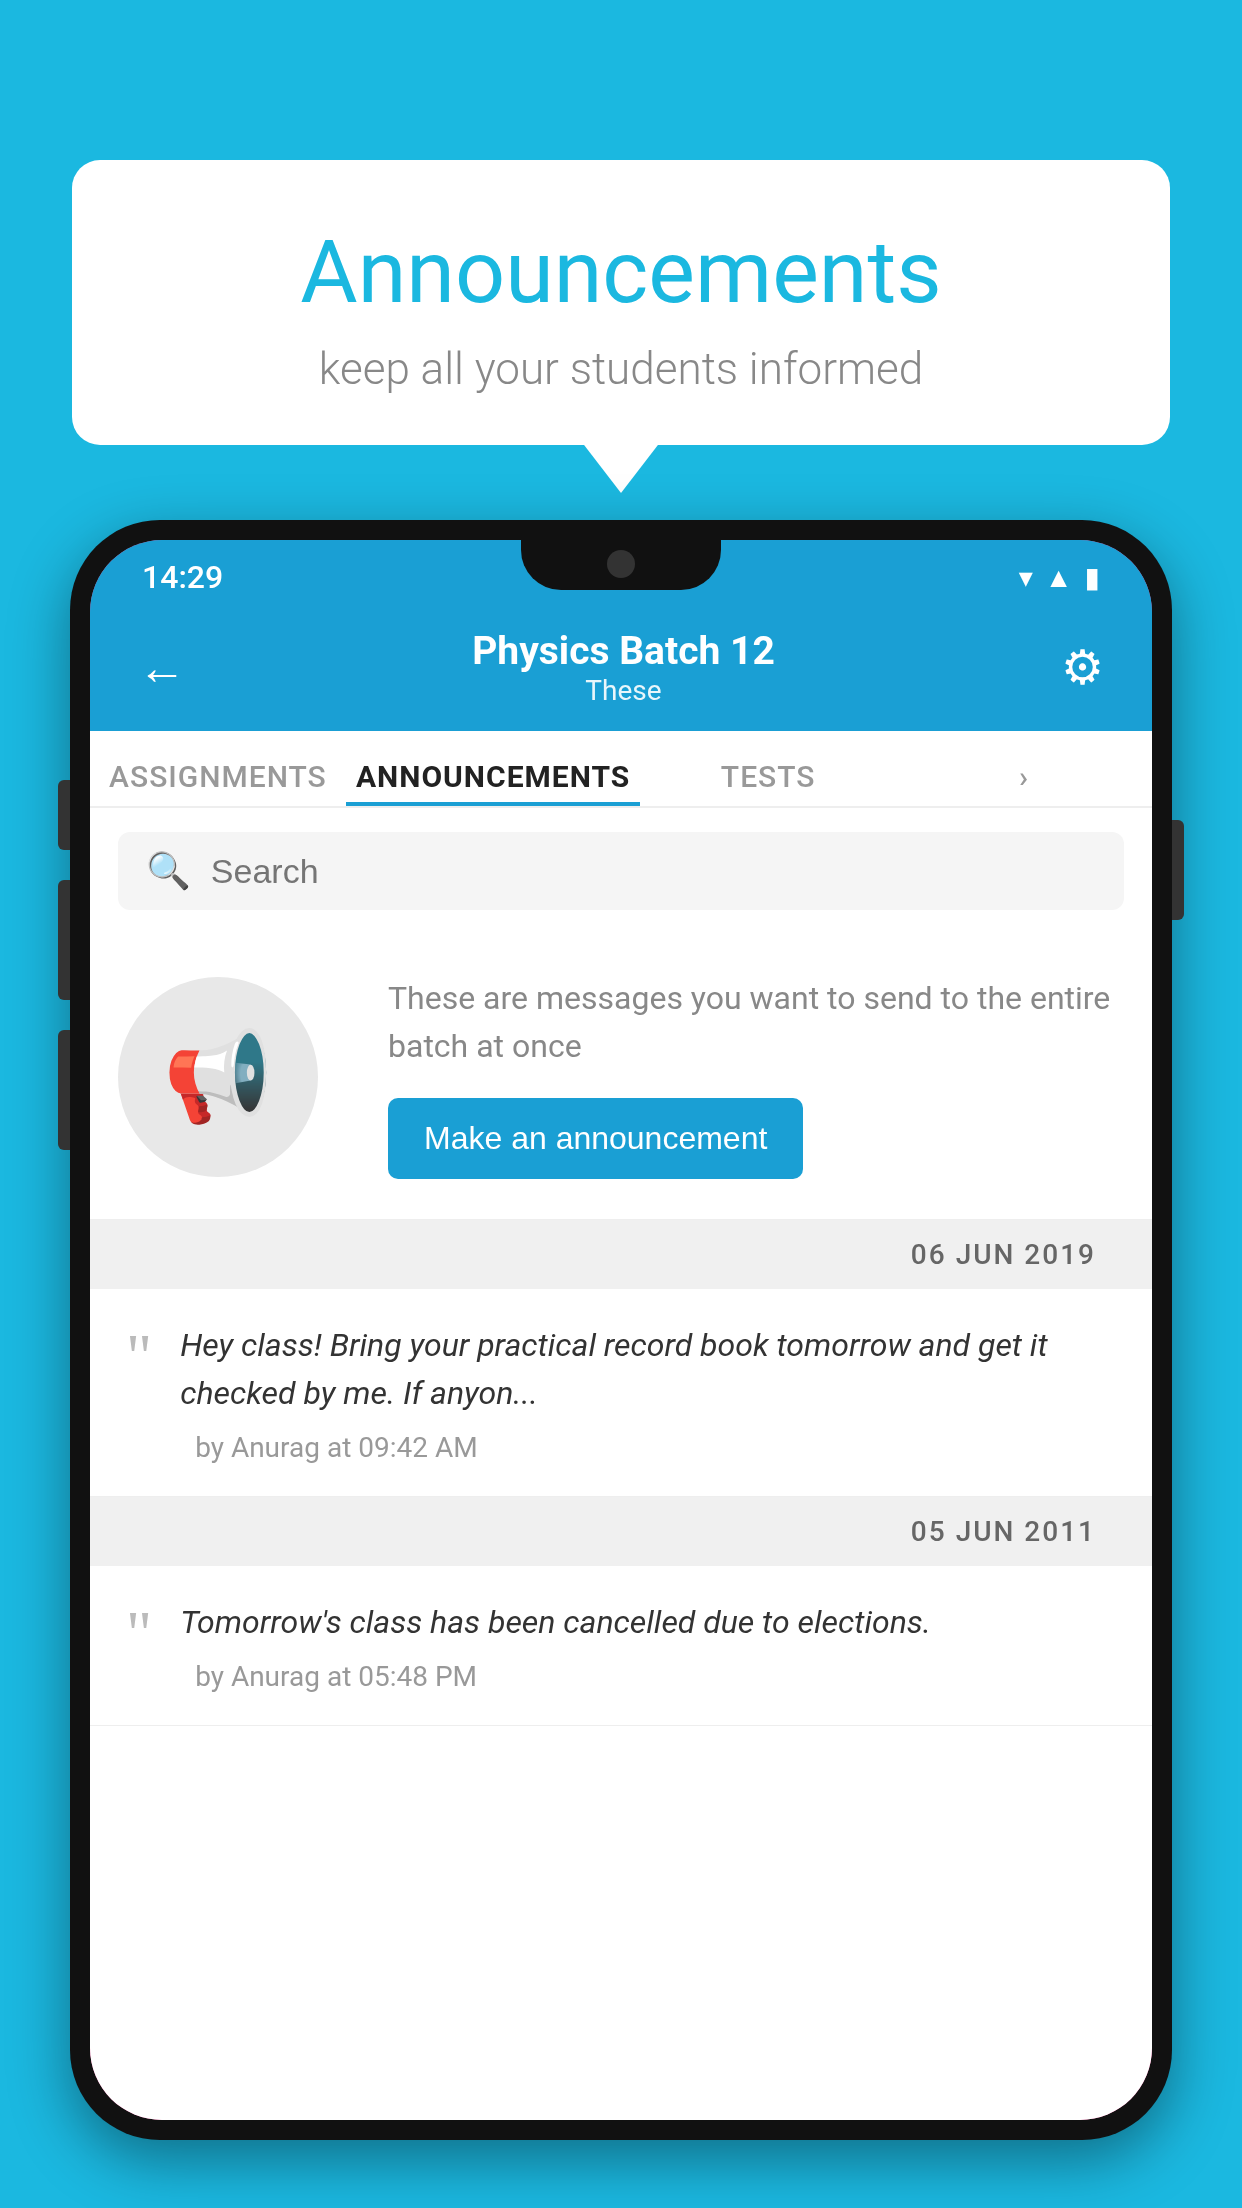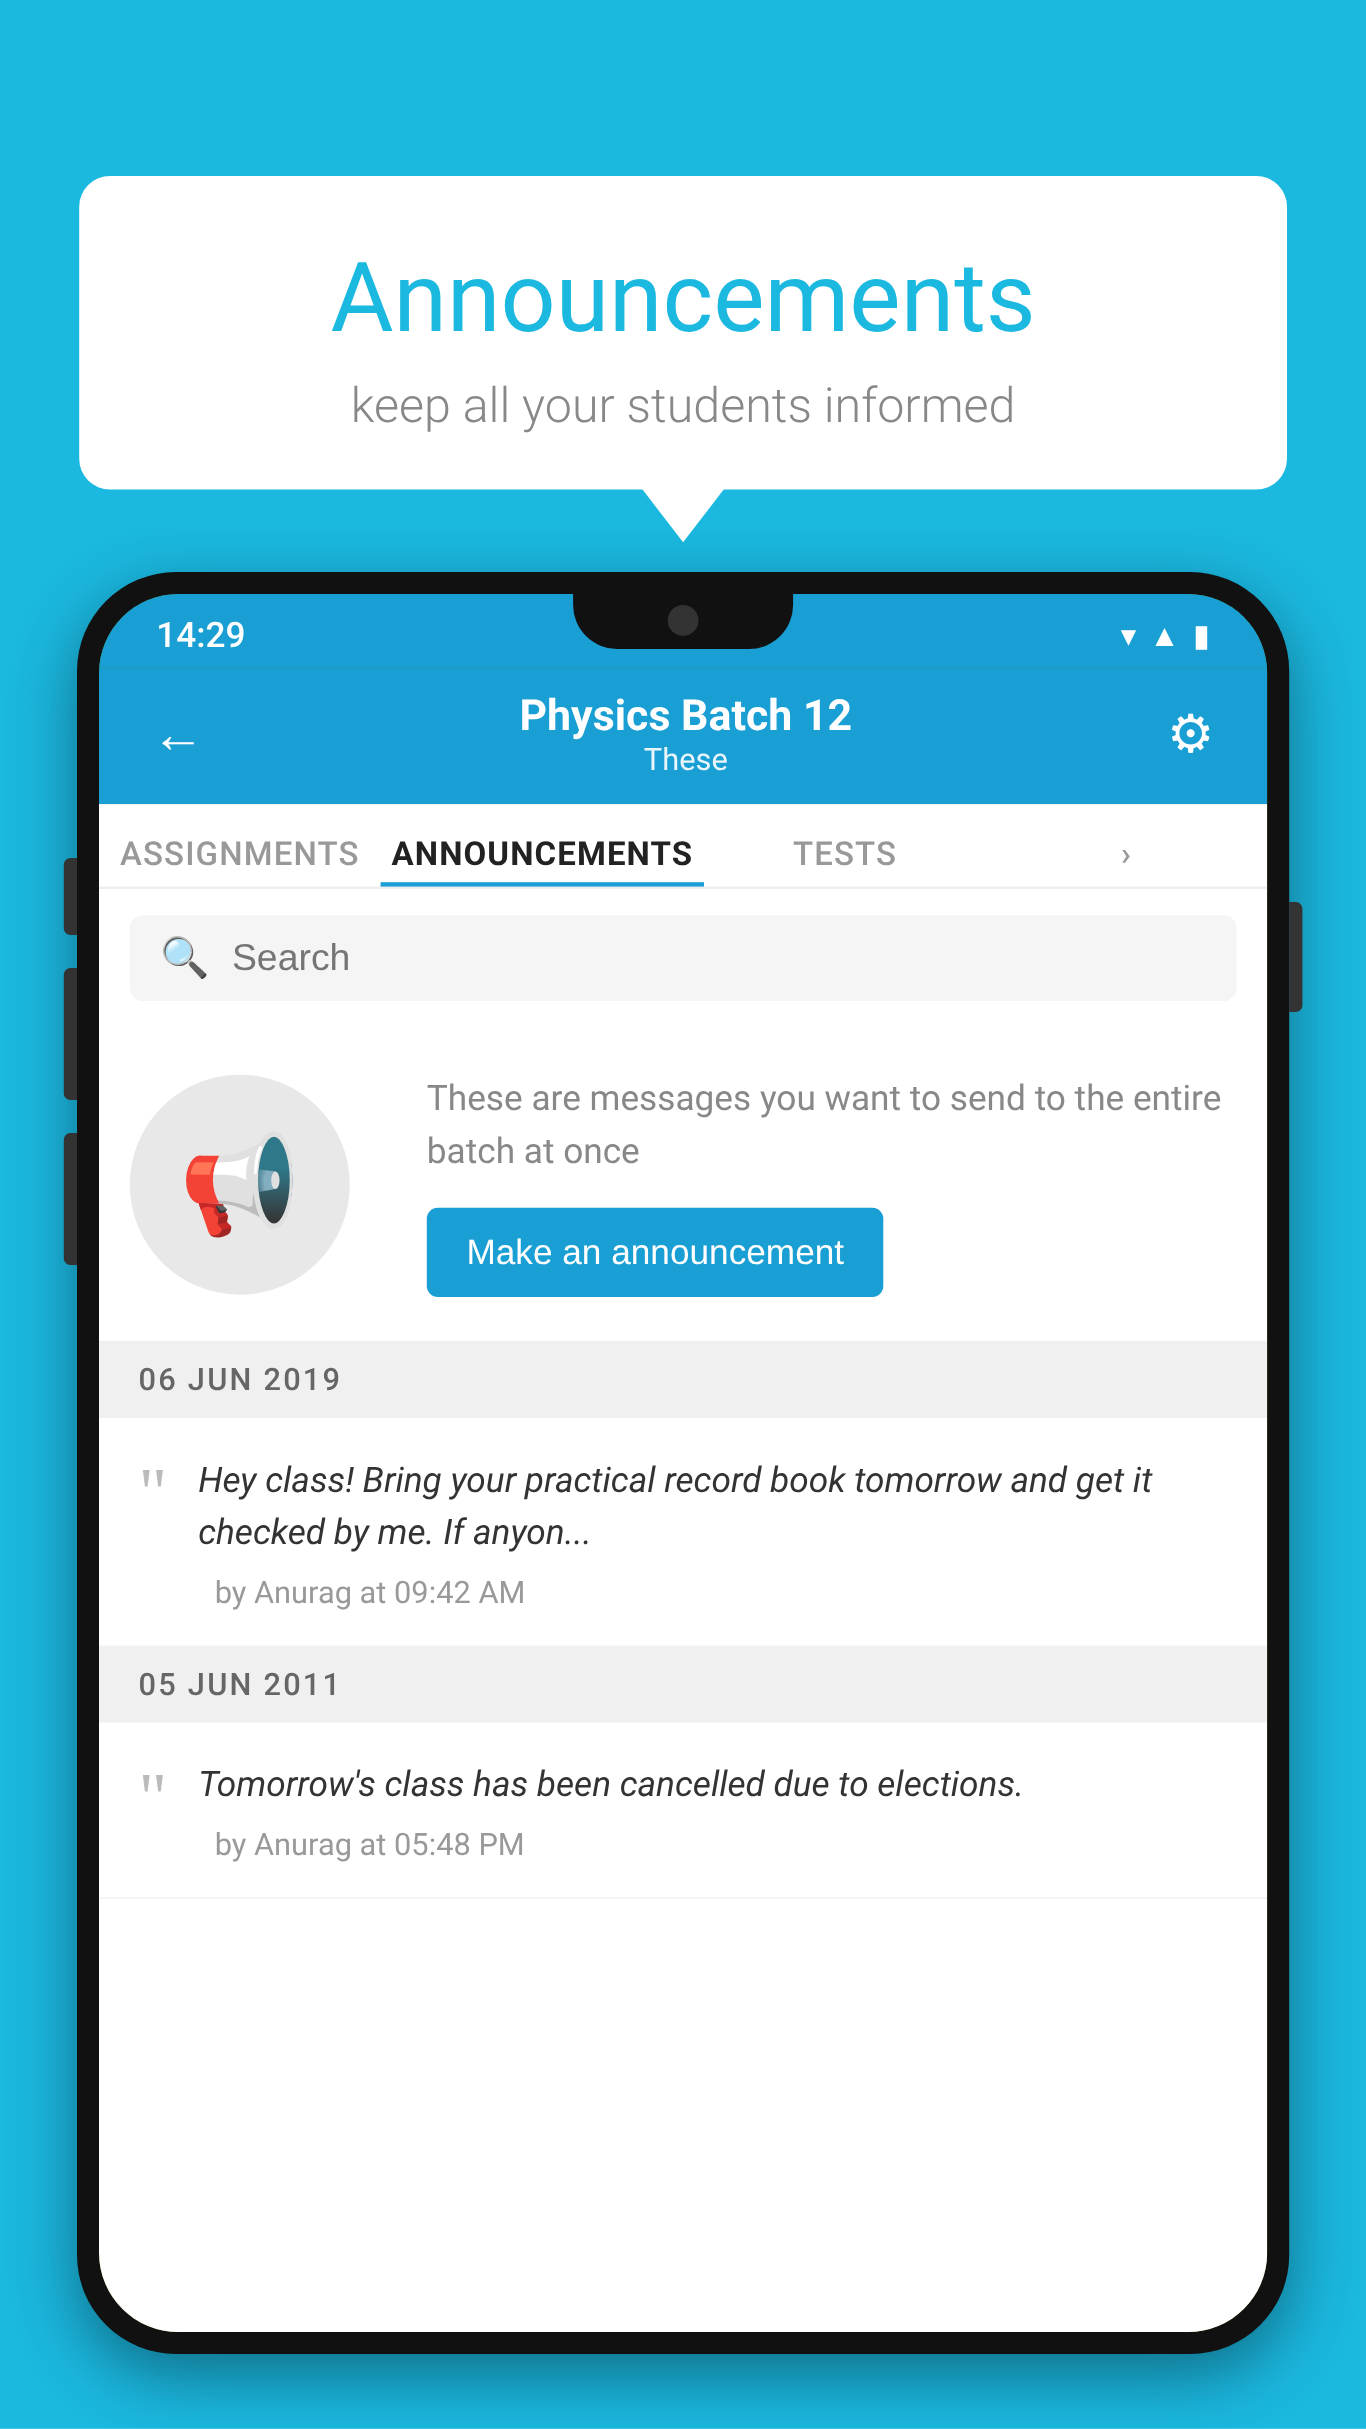--- a/index.html
+++ b/index.html
@@ -93,21 +93,21 @@
       background: #333;
       border-radius: 50%;
       position: absolute;
       top: 10px;
       left: 50%;
       transform: translateX(-50%);
     }
 
     
     .phone-screen {
-      background: #4d7c0f;
+      background: #ec4899;
       border-radius: 72px;
       overflow: hidden;
       height: 100%;
       display: flex;
       flex-direction: column;
     }
 
     
     .status-bar {
       background: #1a9fd4;
@@ -289,26 +289,27 @@
       border-radius: 10px;
       padding: 22px 36px;
       font-size: 32px;
       font-weight: 500;
       cursor: pointer;
     }
 
     
     .date-separator {
       background: #f0f0f0;
-      padding: 18px 36px;
+      padding: 18px 56px;
       font-size: 28px;
       color: #666;
       font-weight: 500;
       letter-spacing: 2px;
       flex-shrink: 0;
+      text-align: right;
     }
 
     
     .announcement-item {
       display: flex;
       align-items: flex-start;
       padding: 32px 36px;
       border-bottom: 1px solid #eee;
       flex-shrink: 0;
     }

